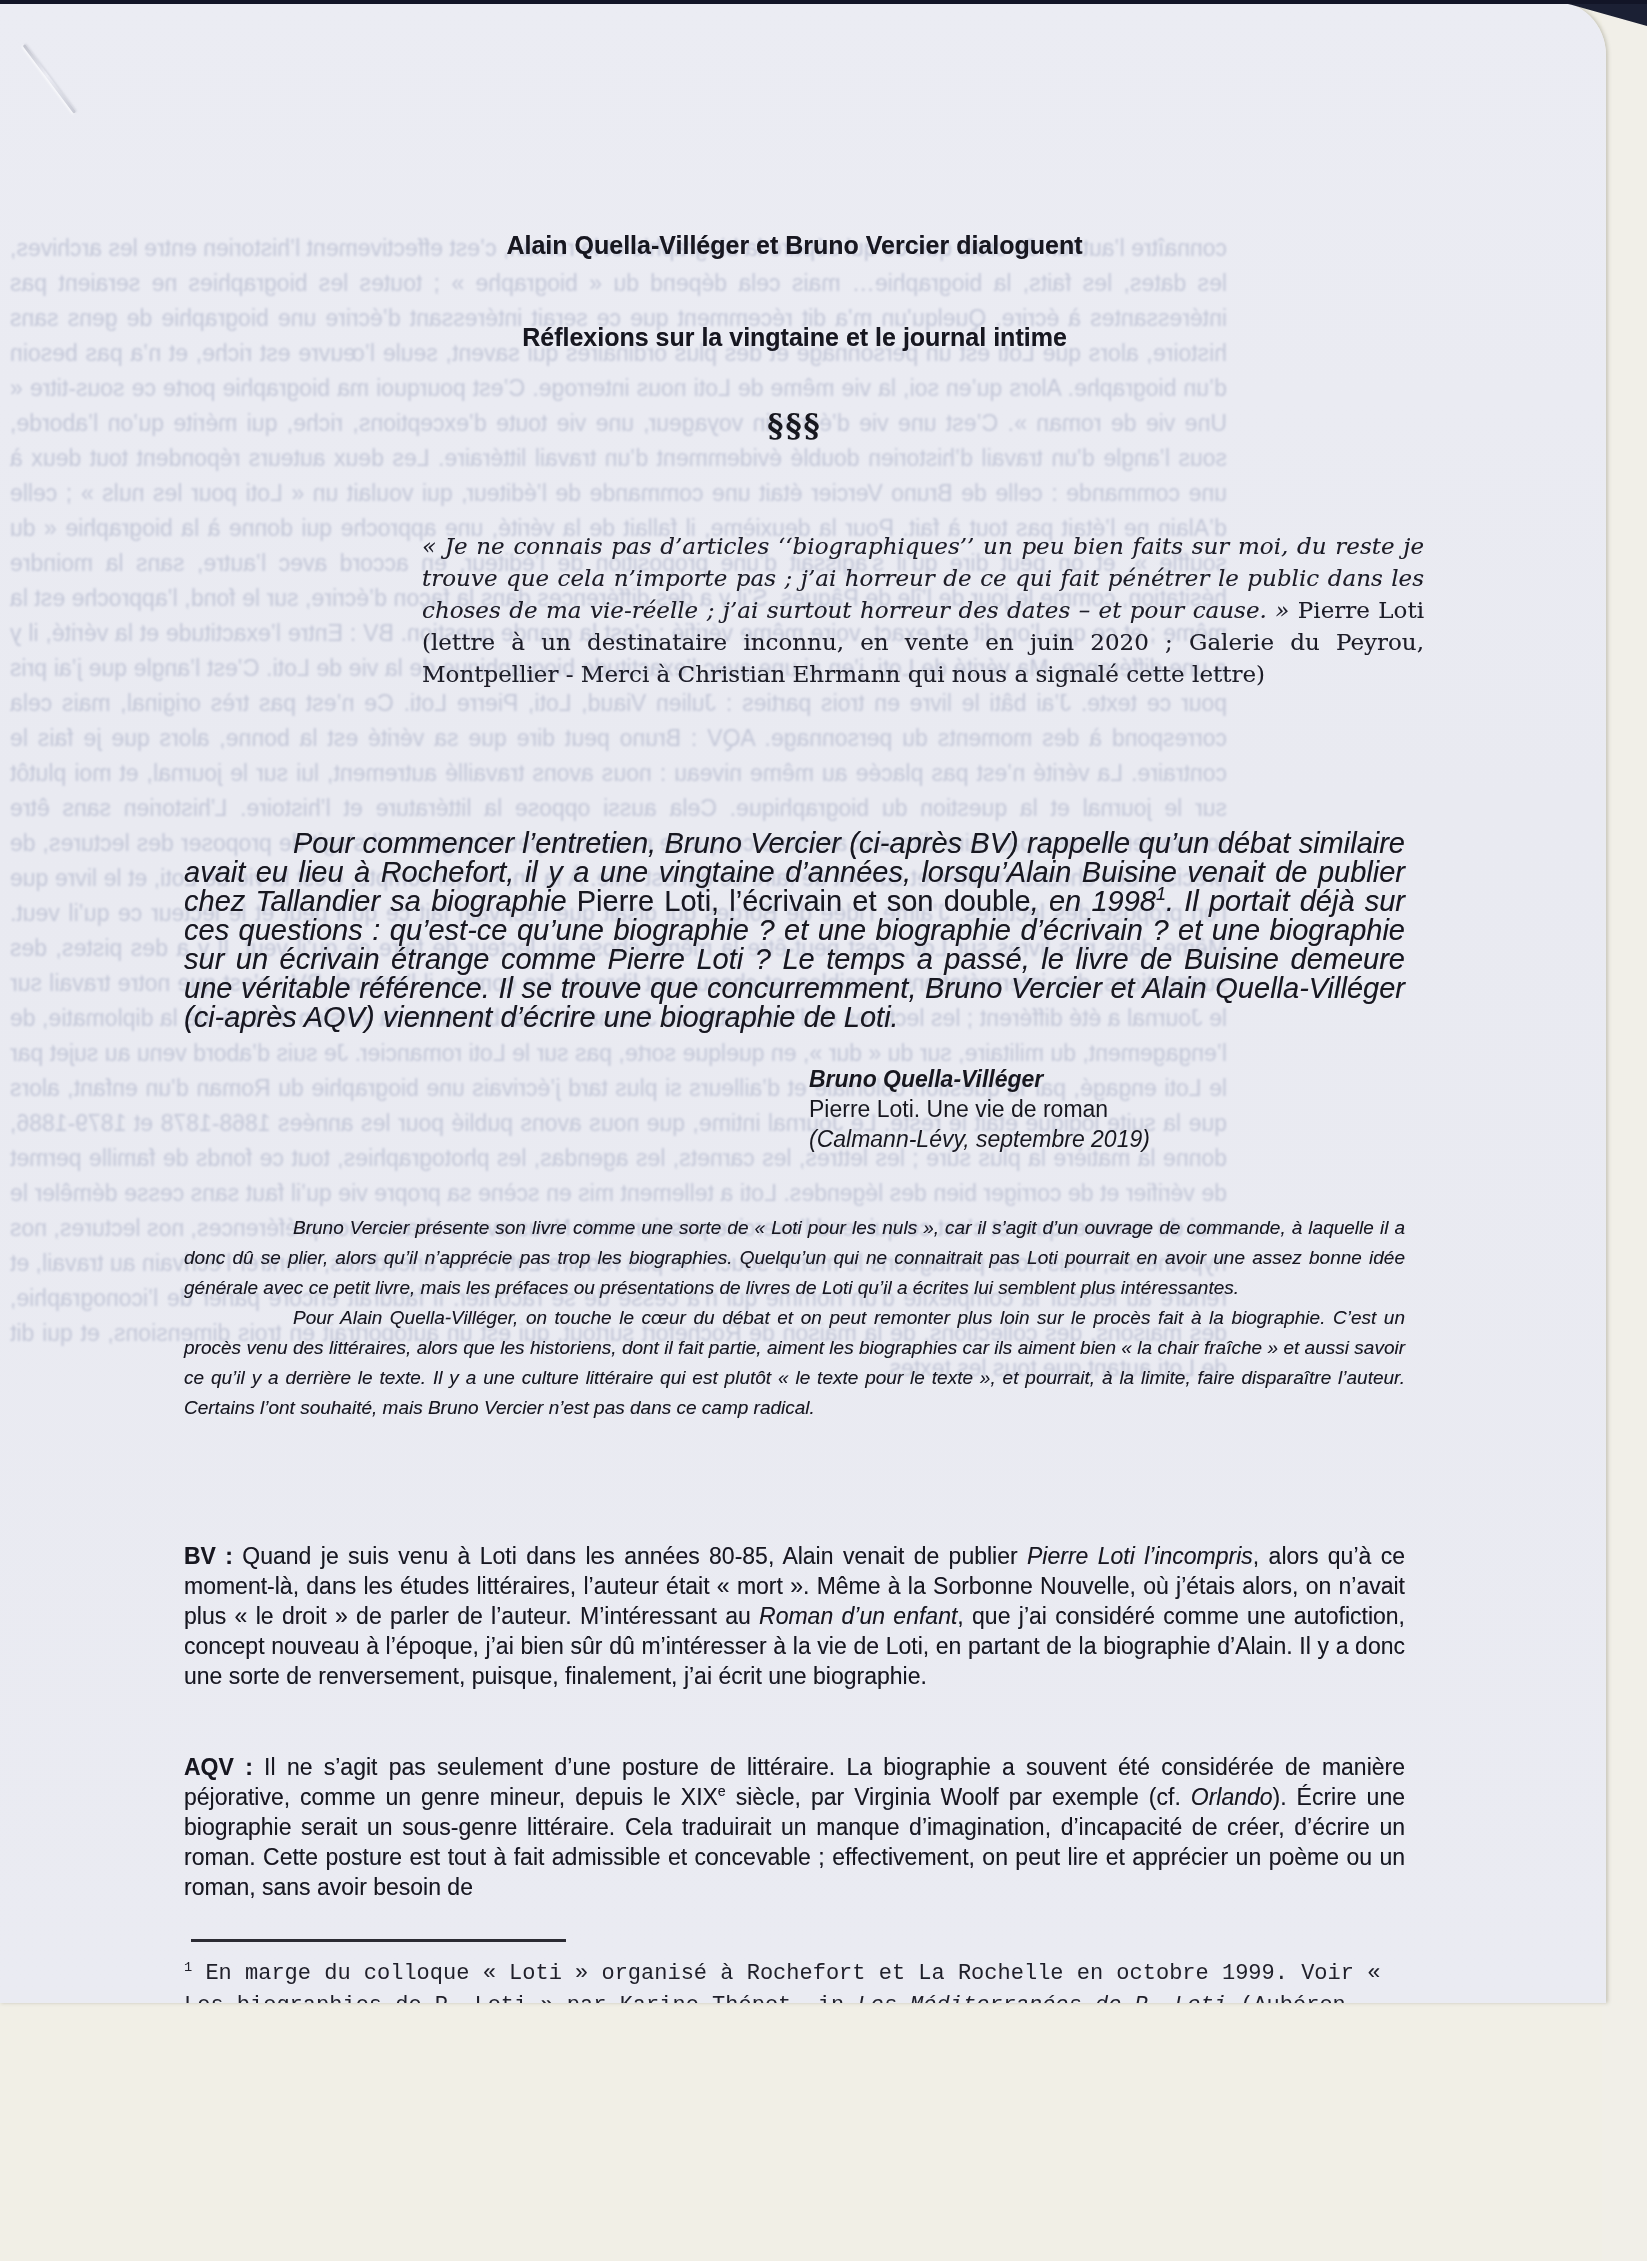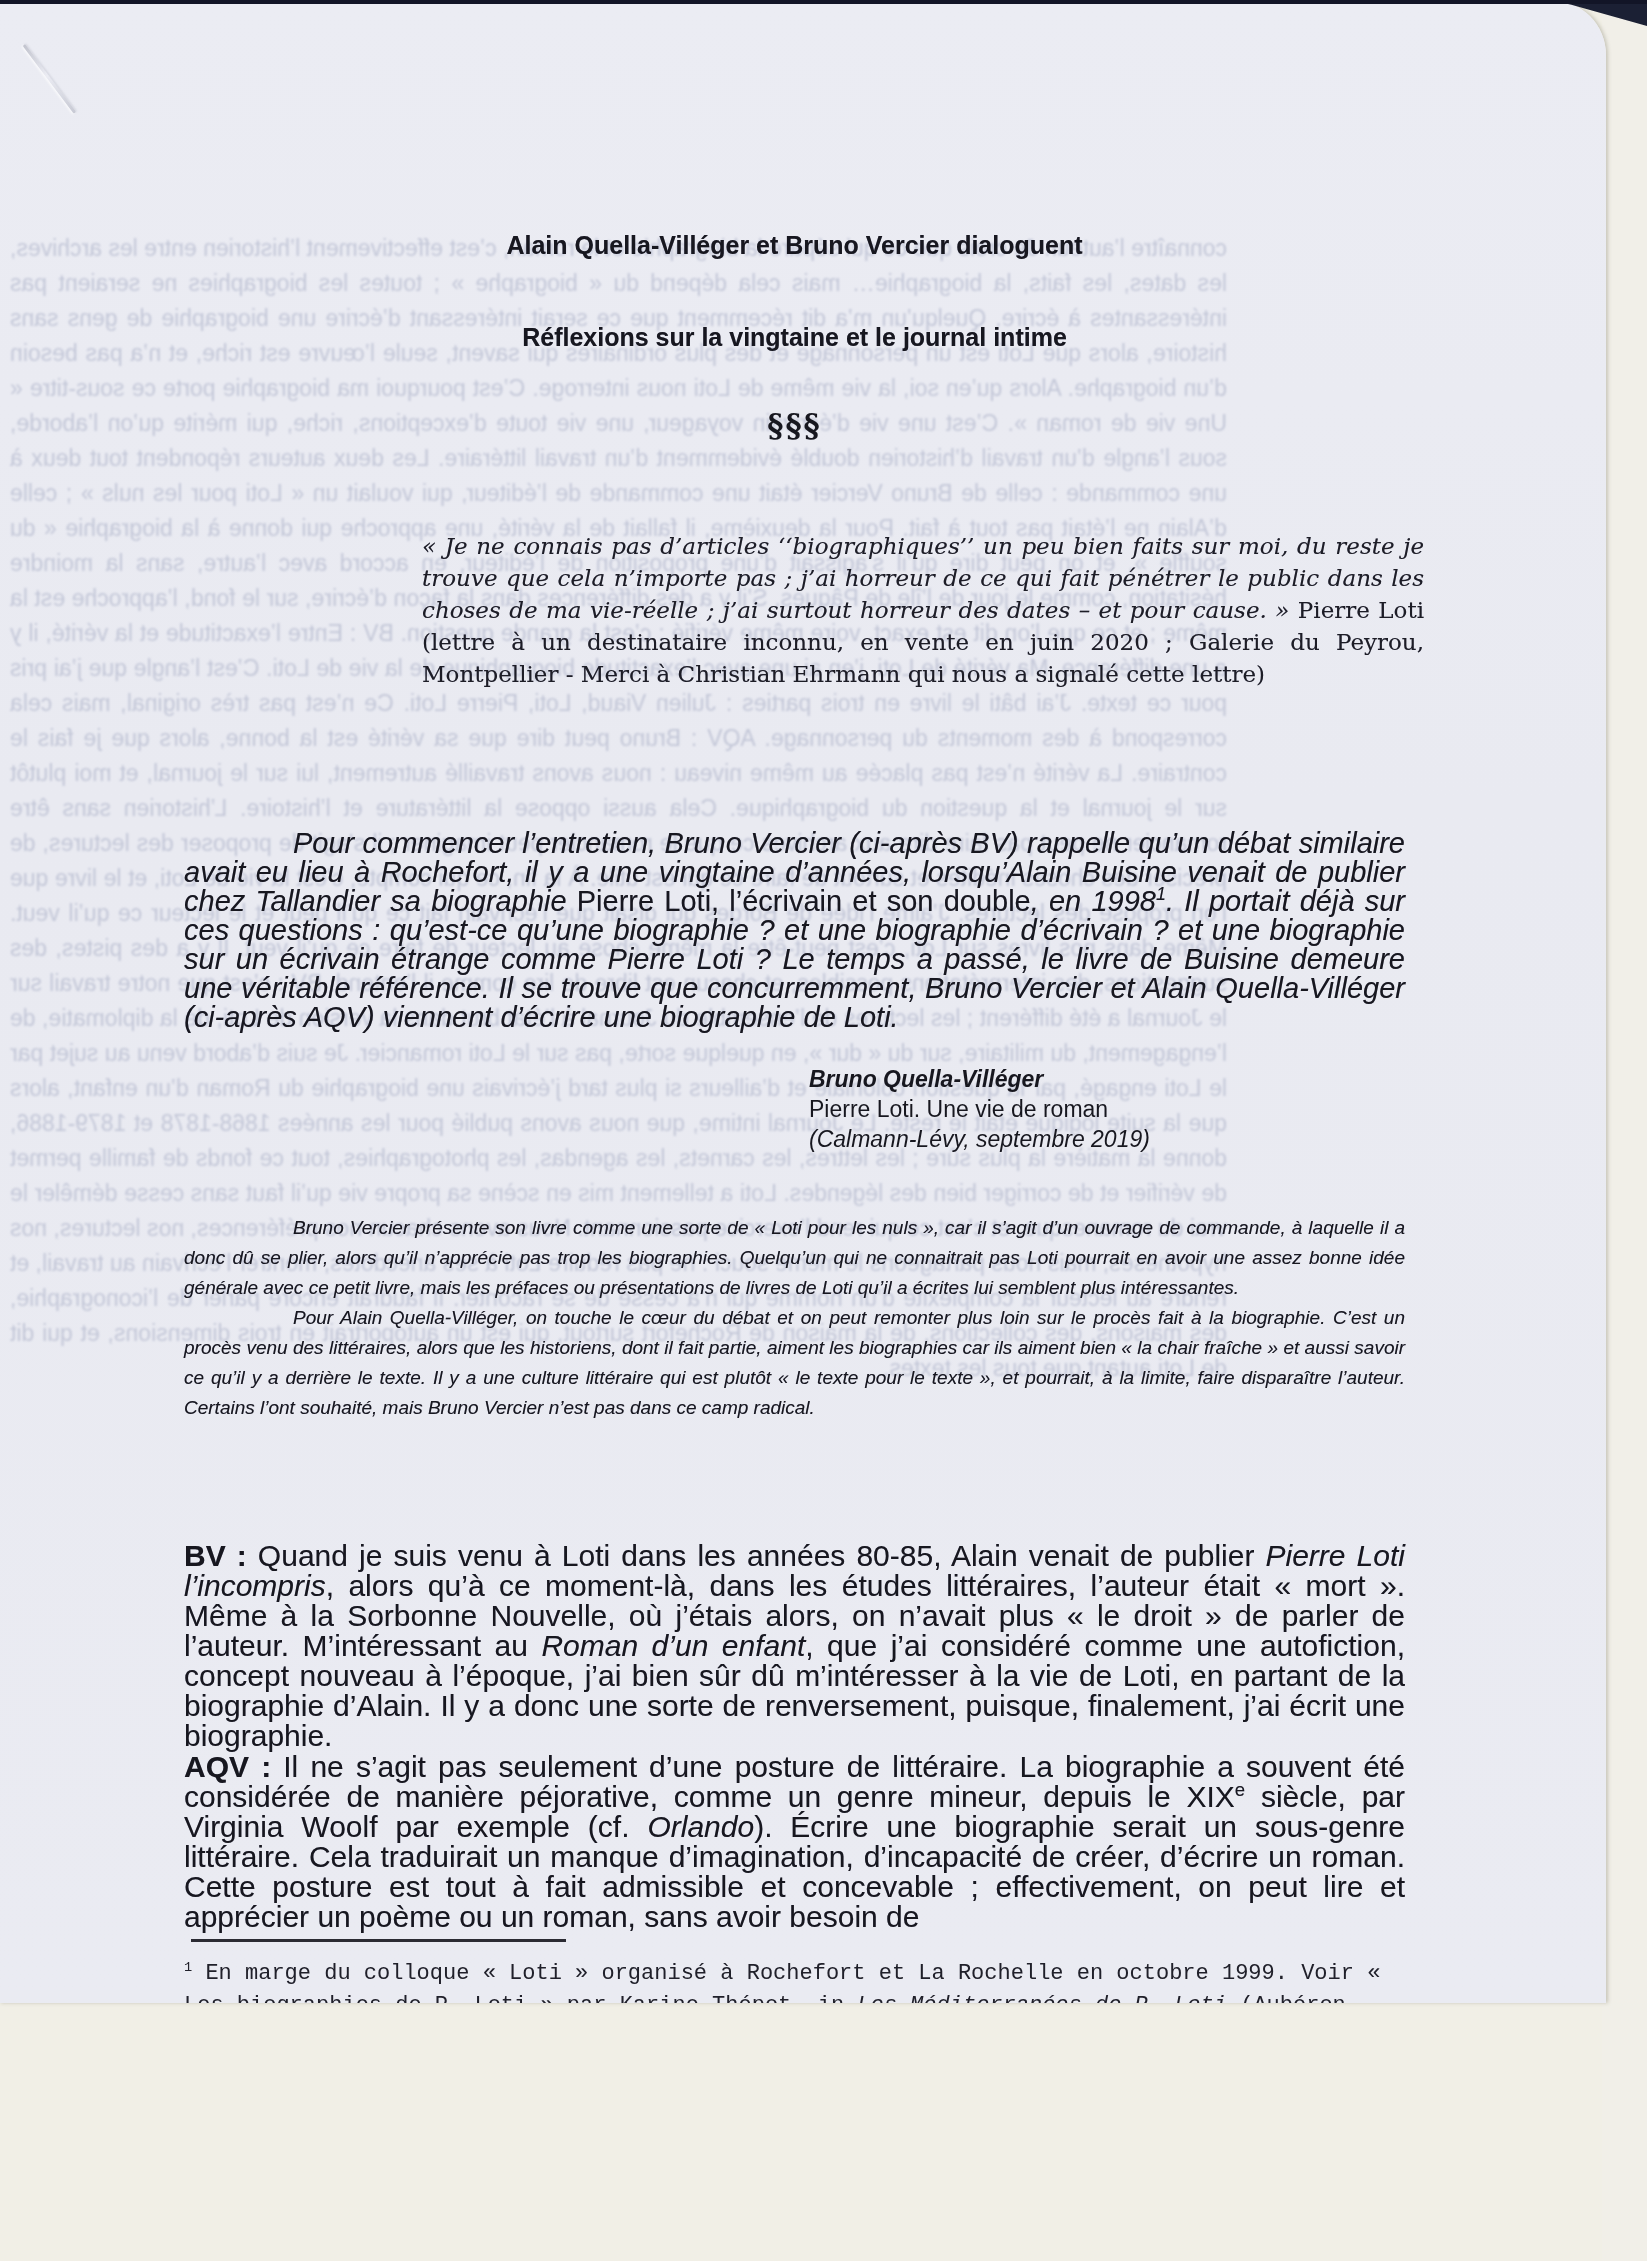--- a/index.html
+++ b/index.html
@@ -64,21 +64,21 @@
   #intro{top:829px;line-height:29px;}
   #summaries{top:1213px;line-height:30px;font-size:19px;}
   .rm{font-style:normal;}
   sup{font-size:.62em;vertical-align:super;line-height:0;}
   .books{top:1064px;left:0;width:1221px;height:103px;font-size:23px;line-height:30px;}
   .book{position:absolute;top:0;}
   #book-left{left:36px;}
   #book-right{left:625px;}
   .book .author{font-weight:bold;font-style:italic;}
   .book .pub{font-style:italic;}
-  .speech{width:1221px;left:0;text-align:justify;font-size:30px;line-height:30px;
+  .speech{width:1221px;left:0;text-align:justify;font-size:23px;line-height:30px;
           text-shadow:0 0 0.6px rgba(30,30,70,.4);}
   #bv-para{top:1541px;}
   #aqv-para{top:1752px;}
   .speaker{font-weight:bold;}
   .bk{font-style:italic;}
   #footnote-rule{top:1939px;left:6.5px;width:375px;height:3.2px;background:#2b2b33;}
   #footnote{top:1958px;left:0;width:1221px;font-size:22px;line-height:32px;text-align:left;
             color:#20202a;font-family:Liberation Mono, monospace;}
   #page-number{top:2064px;left:0;width:1221px;text-align:center;font-size:22px;color:#2a2a33;}
 </style>

